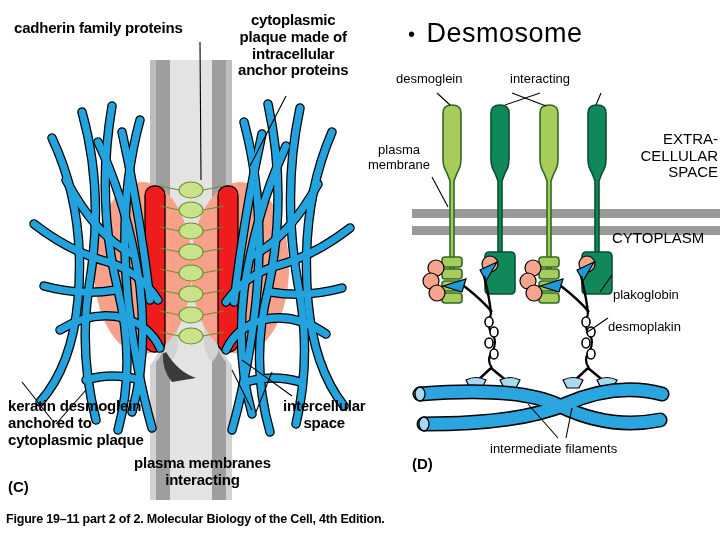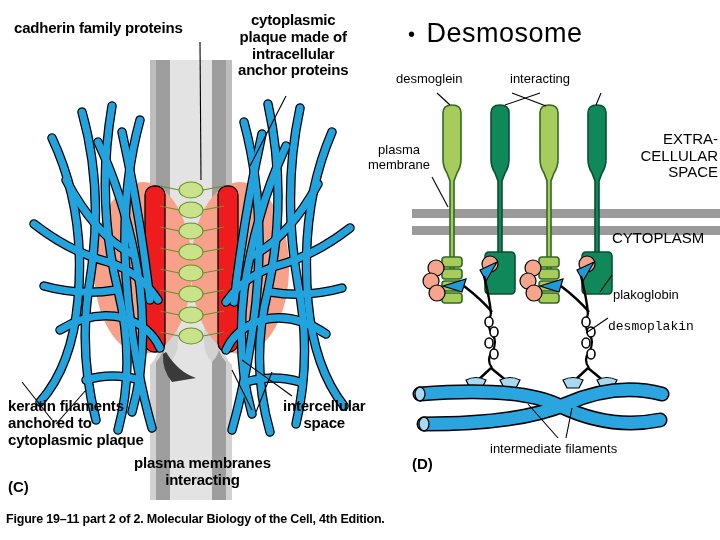--- a/index.html
+++ b/index.html
@@ -263,21 +263,21 @@
 <div class="lbl" style="left:14px;top:20px;">cadherin family proteins</div>
 
 <div class="lbl" style="left:238px;top:12px;text-align:center;">
   <div>cytoplasmic</div>
   <div>plaque made of</div>
   <div>intracellular</div>
   <div>anchor proteins</div>
 </div>
 
 <div class="lbl" style="left:8px;top:398px;">
-  <div>keratin filaments</div>
+  <div>keratin desmoglein</div>
   <div>anchored to</div>
   <div>cytoplasmic plaque</div>
 </div>
 
 <div class="lbl" style="left:254px;top:398px;margin-left:29px;">
   <div>intercellular</div>
   <div style="text-align:center;">space</div>
 </div>
 
 <div class="lbl" style="left:134px;top:455px;text-align:center;">
@@ -297,19 +297,19 @@
 
 <div class="caps" style="left:600px;top:131px;width:118px;text-align:right;">
   <div>EXTRA-</div>
   <div>CELLULAR</div>
   <div>SPACE</div>
 </div>
 
 <div class="caps" style="left:612px;top:230px;">CYTOPLASM</div>
 
 <div class="lbl-thin" style="left:613px;top:288px;">plakoglobin</div>
-<div class="lbl-thin" style="left:608px;top:320px;font-family:Liberation Mono, monospace;">desmoplakin</div>
+<div class="lbl-thin" style="left:608px;top:320px;">desmoplakin</div>
 
 <div class="lbl-thin" style="left:490px;top:442px;">intermediate filaments</div>
 
 <div class="panel-id" style="left:412px;top:455px;">(D)</div>
 
 <div id="caption">Figure 19–11 part 2 of 2. Molecular Biology of the Cell, 4th Edition.</div>
 
 </body></html>

